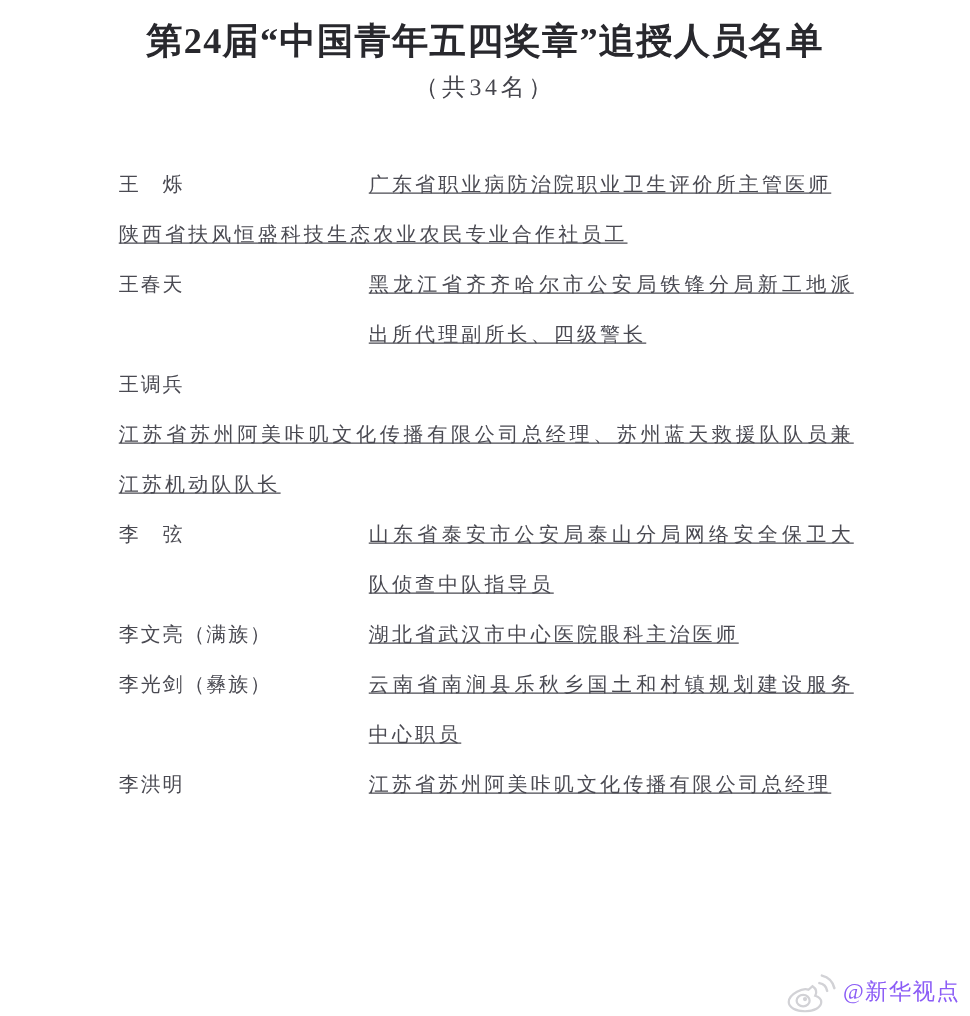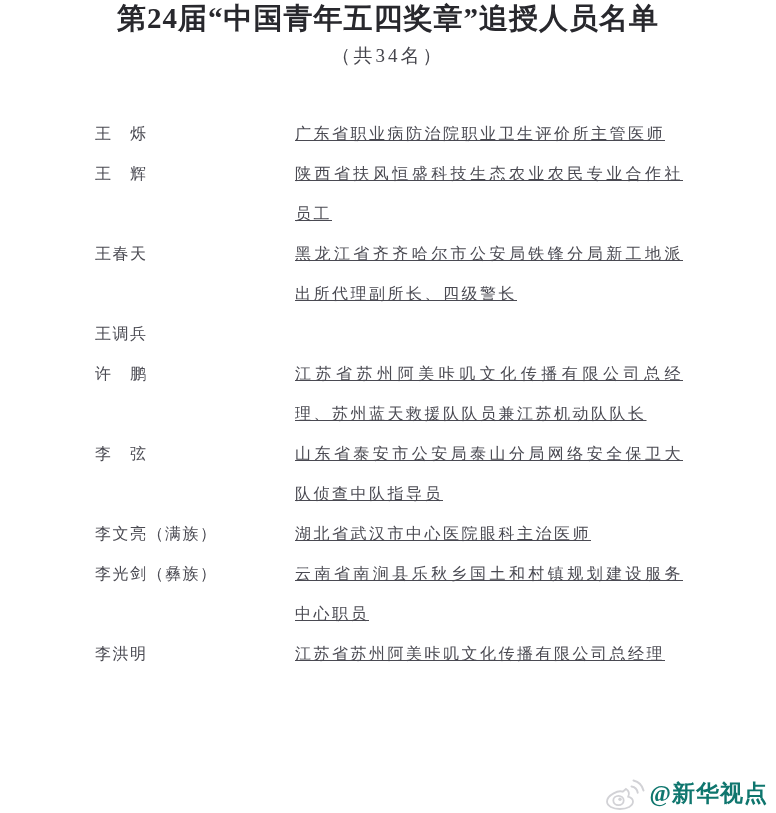--- a/index.html
+++ b/index.html
@@ -14,21 +14,21 @@
     overflow: hidden;
     font-family: "Liberation Serif", "DejaVu Serif", serif;
   }
   .page {
     position: absolute;
     inset: 0;
     background: #ffffff;
   }
   .doc-title {
     margin: 0;
-    padding-top: 0;
+    padding-top: 15px;
     text-align: center;
     font-size: 29px;
     line-height: 36px;
     font-weight: 700;
     color: #28282d;
     letter-spacing: 1px;
   }
   .doc-subtitle {
     margin-top: 8px;
     text-align: center;
@@ -64,56 +64,54 @@
     position: absolute;
     right: 8px;
     bottom: 3px;
     display: flex;
     align-items: center;
     gap: 5px;
     color: #d5d5d8;
     user-select: none;
   }
   .watermark .wm-text {
-    font-size: 23px;
-    font-weight: 700;
+    font-size: 18px;
+    font-weight: 400;
     letter-spacing: 1px;
-    color: #0f766e;
+    color: #8b5cf6;
   }
   .watermark svg {
     display: block;
   }
 </style>
 </head>
 <body>
 
 <div class="page">
 
   <h1 class="doc-title">第24届“中国青年五四奖章”追授人员名单</h1>
 
   <div class="doc-subtitle">（共34名）</div>
 
   <div class="award-list">
       <div class="entry">
         <div class="name">王　烁</div>
         <div class="desc">广东省职业病防治院职业卫生评价所主管医师</div>
       </div>
       <div class="entry">
-        <div class="name">王　辉</div>
         <div class="desc">陕西省扶风恒盛科技生态农业农民专业合作社员工</div>
       </div>
       <div class="entry">
         <div class="name">王春天</div>
         <div class="desc">黑龙江省齐齐哈尔市公安局铁锋分局新工地派出所代理副所长、四级警长</div>
       </div>
       <div class="entry">
         <div class="name">王调兵</div>
       </div>
       <div class="entry">
-        <div class="name">许　鹏</div>
         <div class="desc">江苏省苏州阿美咔叽文化传播有限公司总经理、苏州蓝天救援队队员兼江苏机动队队长</div>
       </div>
       <div class="entry">
         <div class="name">李　弦</div>
         <div class="desc">山东省泰安市公安局泰山分局网络安全保卫大队侦查中队指导员</div>
       </div>
       <div class="entry">
         <div class="name">李文亮（满族）</div>
         <div class="desc">湖北省武汉市中心医院眼科主治医师</div>
       </div>

